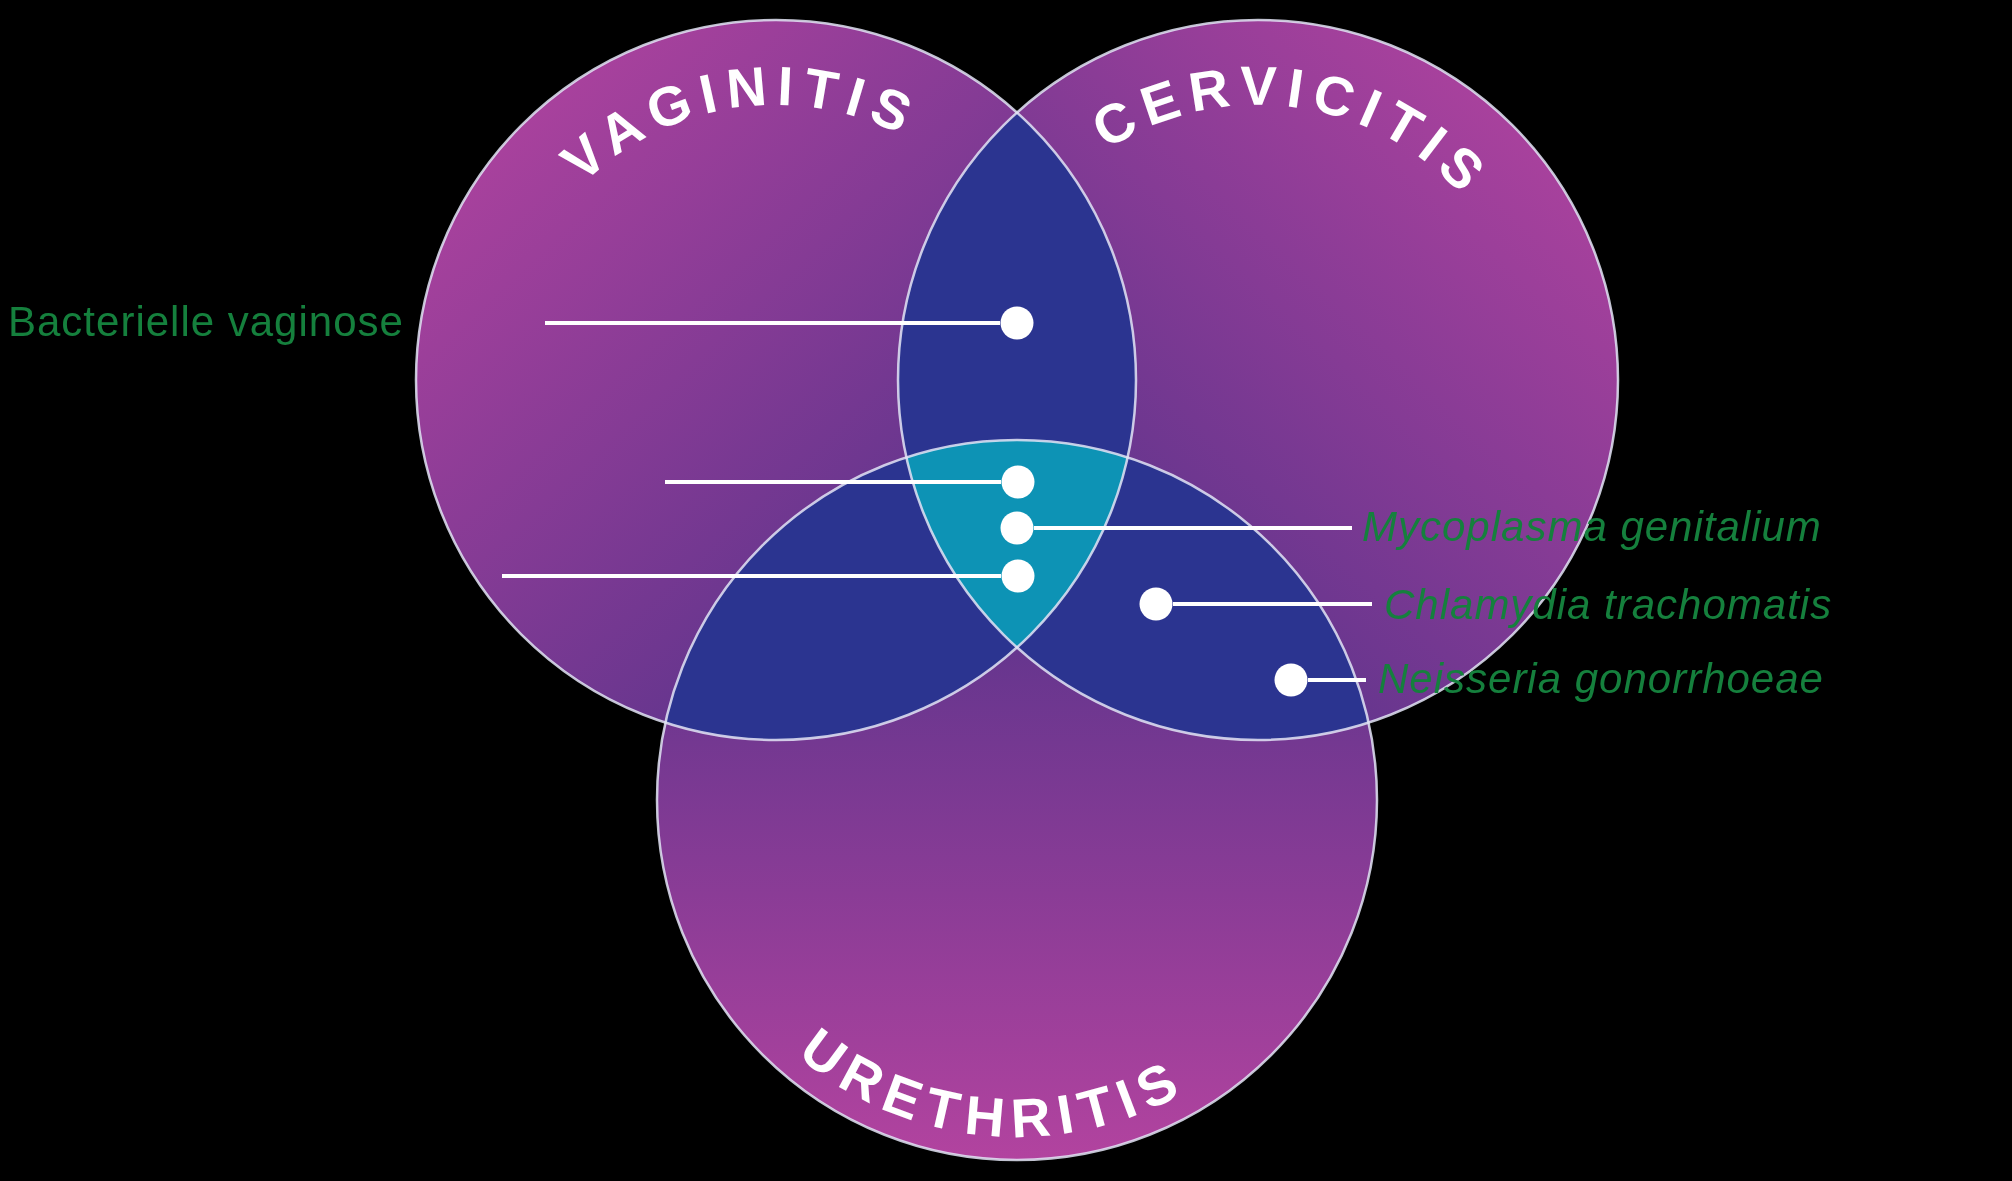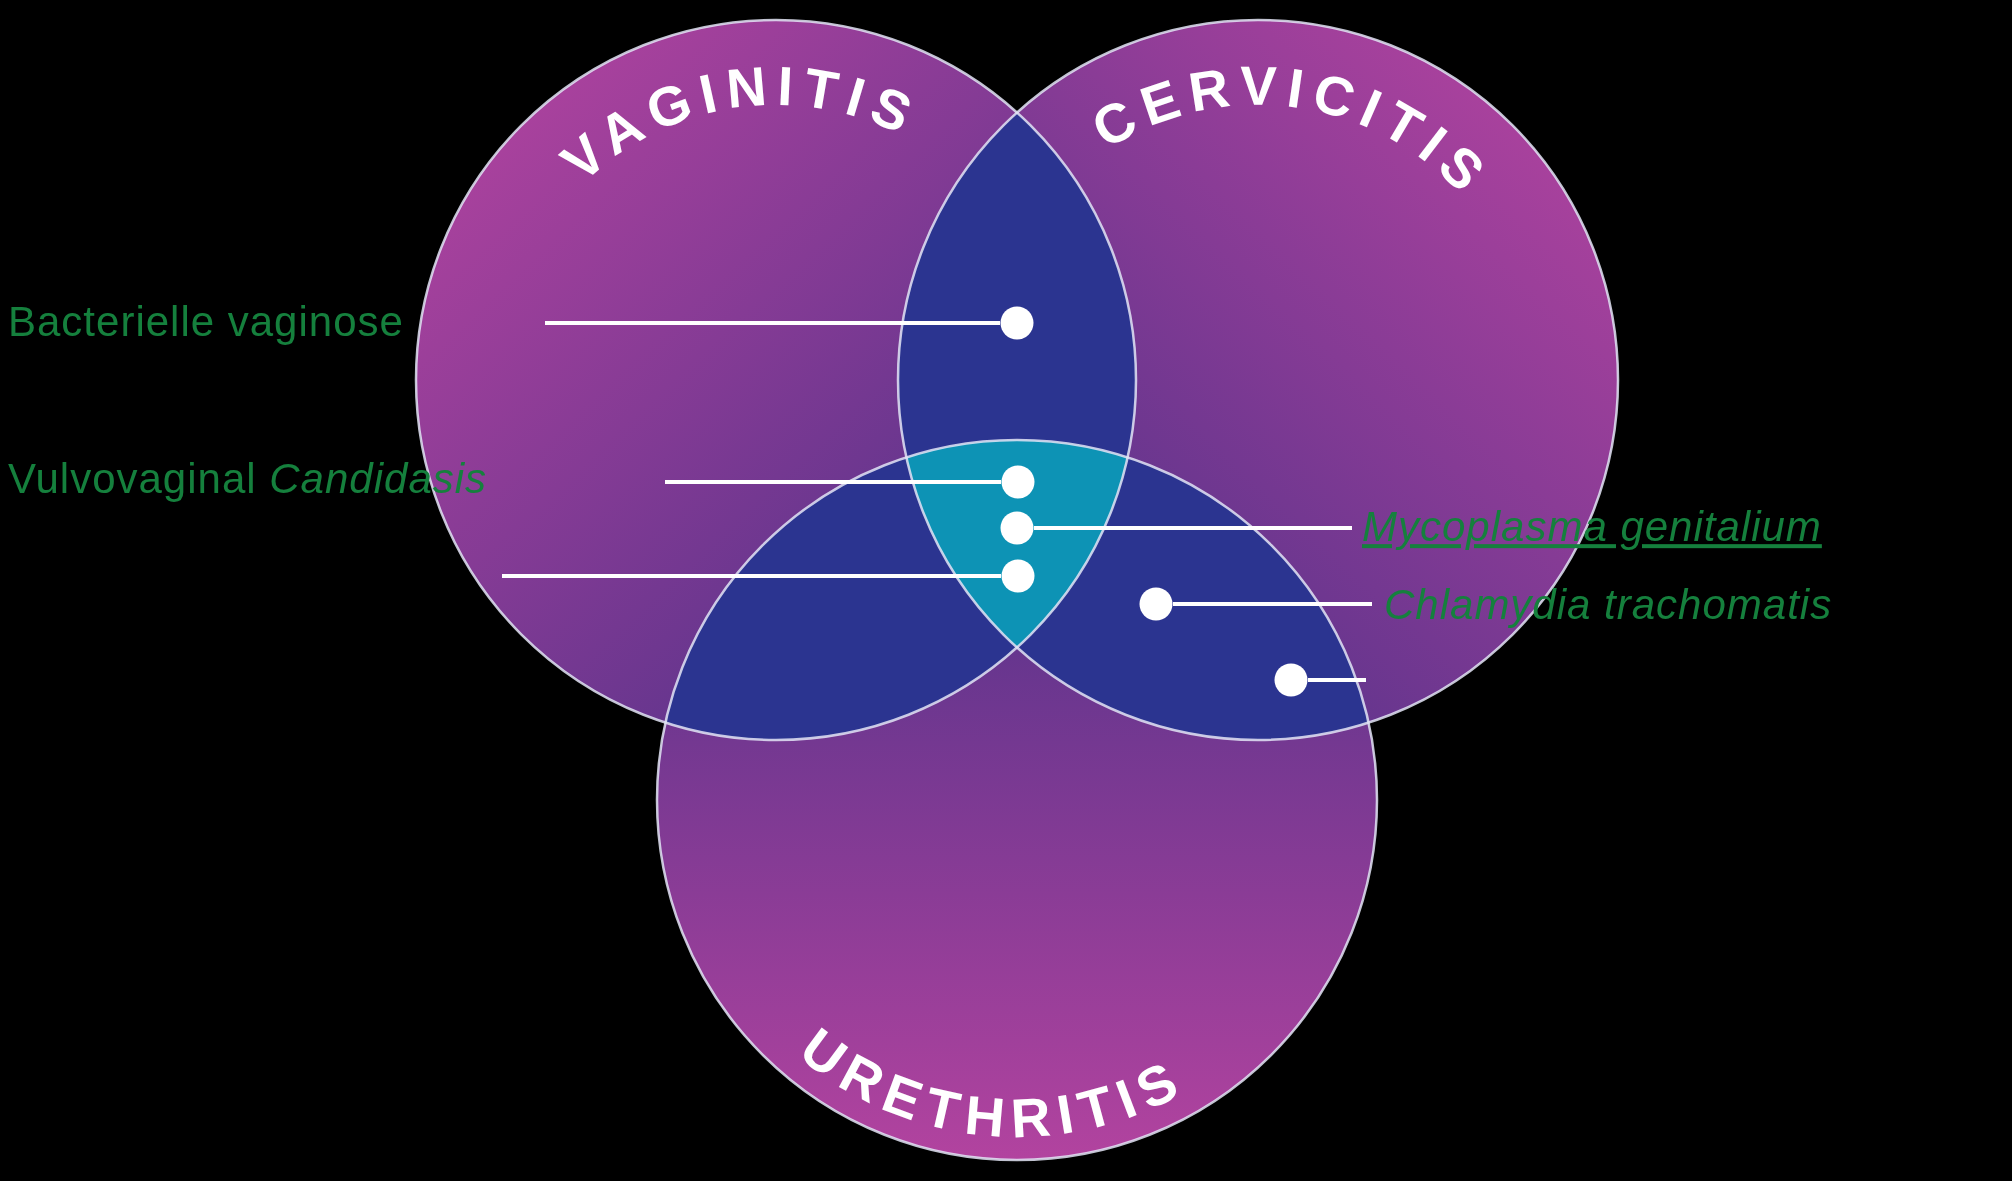--- a/index.html
+++ b/index.html
@@ -111,24 +111,24 @@
     <circle class="dot" cx="1018" cy="482" r="16.5"></circle>
     <circle class="dot" cx="1017" cy="528" r="16.5"></circle>
     <circle class="dot" cx="1018" cy="576" r="16.5"></circle>
     <circle class="dot" cx="1156" cy="604" r="16.5"></circle>
     <circle class="dot" cx="1291" cy="680" r="16.5"></circle>
   </svg>
 
   <div class="pathogen-label" style="left:8px; top:323px;">
     <span class="reg">Bacterielle vaginose</span><span class="sci"></span>
   </div>
-  <div class="pathogen-label" style="left:8px; top:480px;">
-    <span class="reg">Vulvovaginal </span><span class="sci">Candidasis</span>
-  </div>
 
-  <div class="pathogen-label" style="left:1362px; top:528px;text-decoration:underline;">
+  <div class="pathogen-label" style="left:1362px; top:528px;">
     <span class="reg"></span><span class="sci">Mycoplasma genitalium</span>
   </div>
   <div class="pathogen-label" style="left:1384px; top:606px;text-align:right;">
     <span class="reg"></span><span class="sci">Chlamydia trachomatis</span>
   </div>
+  <div class="pathogen-label" style="left:1378px; top:680px;">
+    <span class="reg"></span><span class="sci">Neisseria gonorrhoeae</span>
+  </div>
 
 </div>
 
 </body></html>

